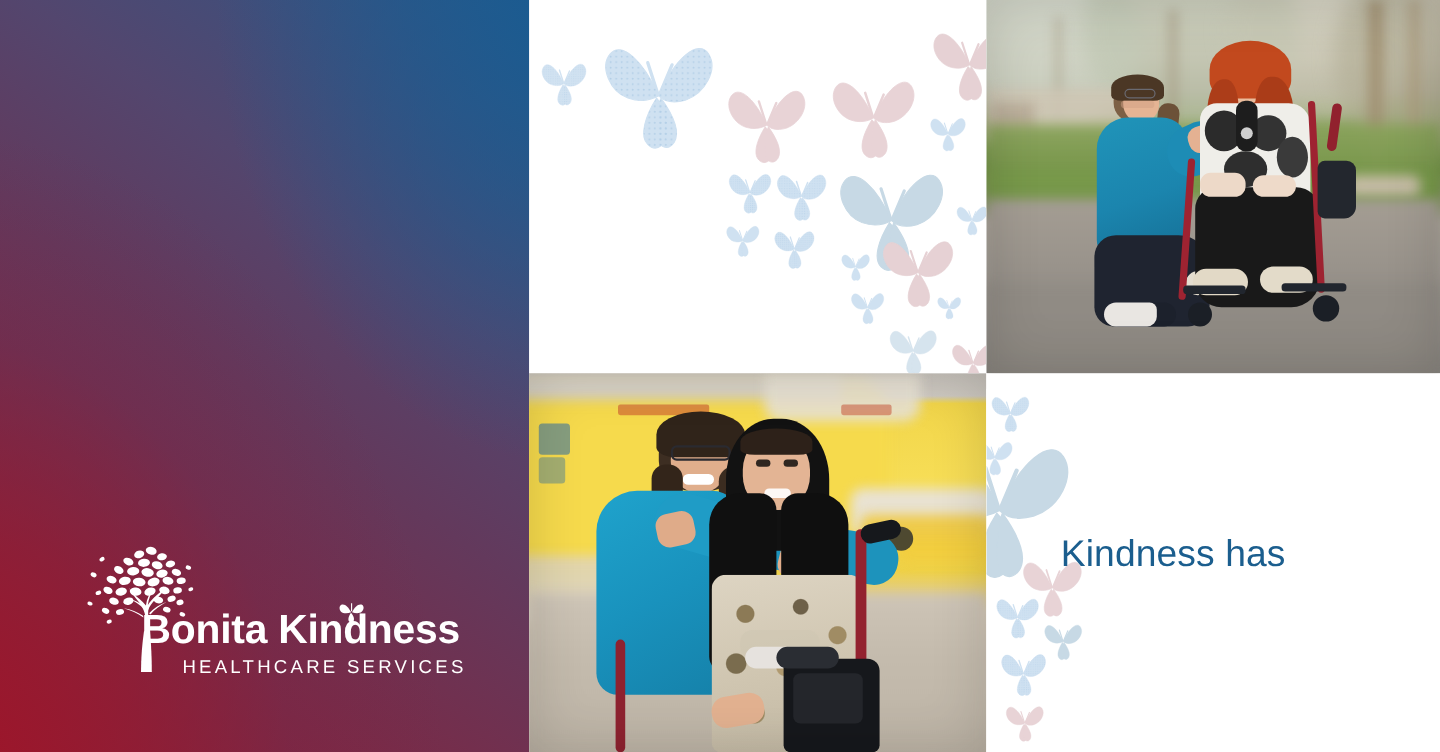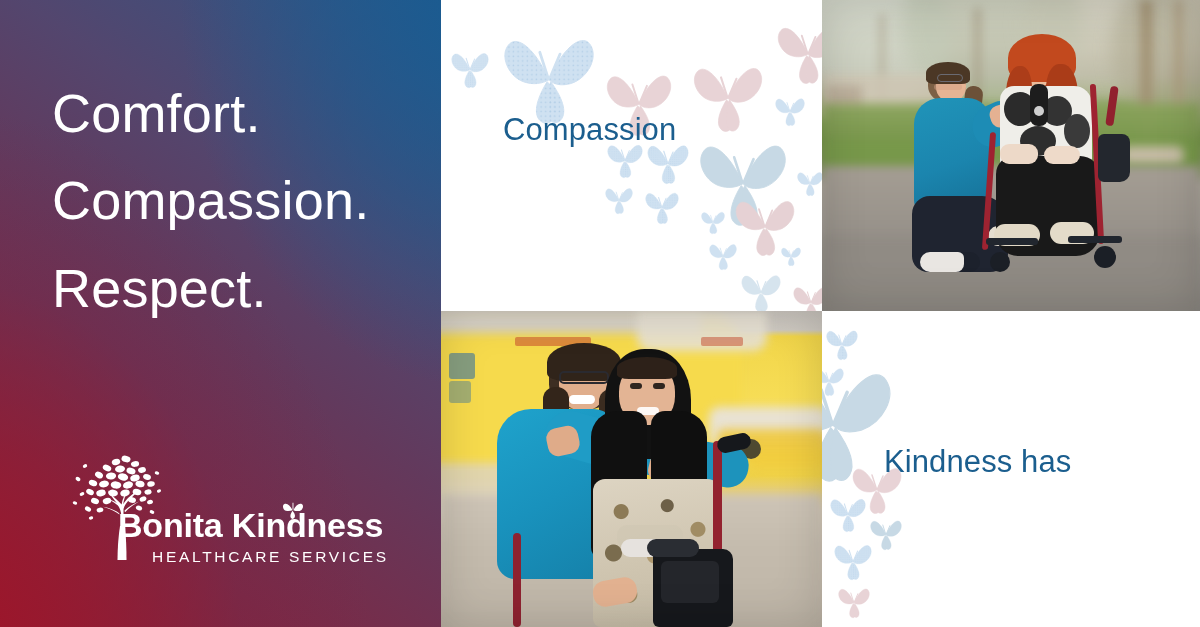--- a/index.html
+++ b/index.html
@@ -152,25 +152,20 @@
     pointer-events:none;
   }
 </style>
 </head>
 <body>
 
 <div id="banner">
 
   <div id="brand-panel">
 
-    <div id="headline">
-      <span class="line">Comfort.</span>
-      <span class="line">Compassion.</span>
-      <span class="line">Respect.</span>
-    </div>
 
     <div id="logo-lockup">
 
       <div id="logo-tree">
         <svg viewBox="0 0 110 112" xmlns="http://www.w3.org/2000/svg">
           <g fill="#ffffff">
 
             <path d="M57.5 112 L57.5 70 C57.5 63 55 58 51.5 53.5 C48 49 45 45.5 43.5 41.5
                      C45.5 45 48.5 48 52 51 C54 52.8 56 54.6 57.6 56.6
                      C58.4 51 60.5 46.5 64 42.5 C61.5 47 59.8 51.5 59.2 56.2
@@ -342,21 +337,20 @@
         <g transform="translate(352,284) scale(0.36)" fill="#e6d1d4" stroke="#e6d1d4">
             <use href="#bf"></use>
           </g>
         <g transform="translate(356,170) scale(0.26)" fill="#cfe1f1" stroke="#cfe1f1">
             <use href="#bf"></use>
           </g>
       </svg>
     </div>
 
     <div class="quote-text" id="quote-top-text">
-      <span style="display:block">Compassion</span>
     </div>
   </div>
 
   <div class="panel" id="photo-panel-top">
     <div class="photo" id="photoA">
 
       <div class="blur-blob" style="left:-20px;top:-40px;width:150px;height:150px;background:#cfd6c8;opacity:.75;"></div>
       <div class="blur-blob" style="left:80px;top:-60px;width:180px;height:170px;background:#bcc4ae;opacity:.6;"></div>
       <div class="blur-blob" style="left:200px;top:-50px;width:160px;height:150px;background:#c8c8b4;opacity:.55;"></div>
       <div class="blur-blob" style="left:290px;top:-30px;width:120px;height:160px;background:#b0ab92;opacity:.6;"></div>

